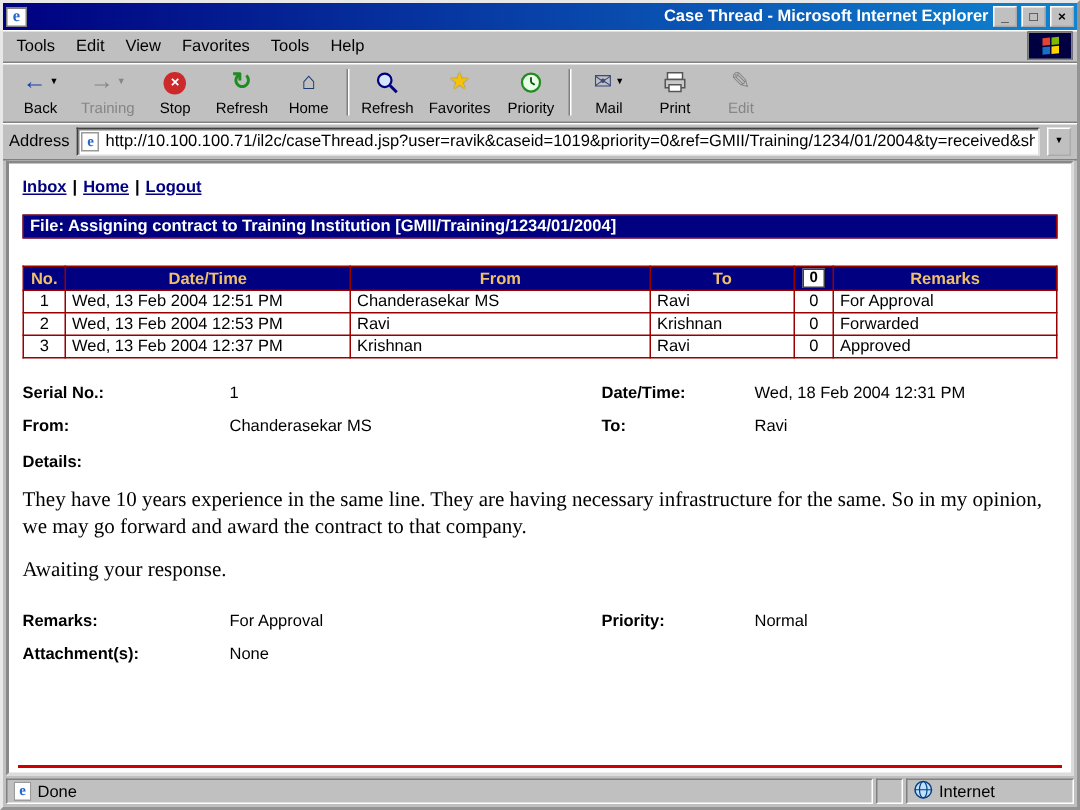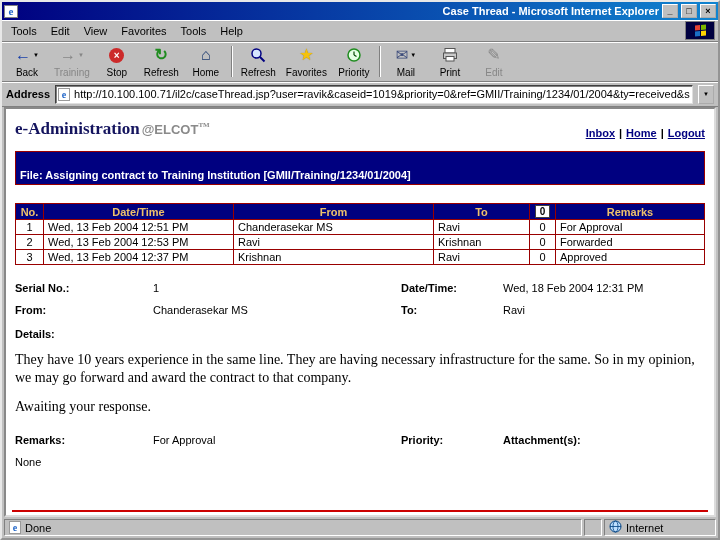--- a/index.html
+++ b/index.html
@@ -87,21 +87,21 @@
 
   
   .addressbar {
     height: 25px; flex: 0 0 25px;
     display: flex; align-items: center; gap: 5px;
     padding: 2px 4px;
     border-bottom: 1px solid #808080;
     box-shadow: inset 0 1px 0 #ffffff;
     font-size: 11px;
   }
-  .addr-label { color: #000; font-weight: bold; }
+  .addr-label { color: #000; }
   .addr-field {
     flex: 1; height: 19px; background: #fff;
     border: 1px solid; border-color: #404040 #dfdfdf #dfdfdf #404040;
     box-shadow: inset 1px 1px 0 #808080;
     display: flex; align-items: center; gap: 4px;
     padding: 0 2px; overflow: hidden;
   }
   .addr-doc {
     width: 12px; height: 13px; flex: 0 0 12px; background: #fff;
     border: 1px solid #9a9a9a;
@@ -126,21 +126,21 @@
   .brand .suffix { font: bold 13px "Liberation Sans", sans-serif; color: #8a8a8a; margin-left: 2px; }
   .brand sup { font-size: 7px; color: #8a8a8a; }
   .page-nav { font-size: 11px; font-weight: bold; }
   .page-nav a { color: #000080; text-decoration: underline; cursor: pointer; }
   .page-nav .sep { color: #000; margin: 0 4px; text-decoration: none; }
 
   .file-bar {
     background: #000080; color: #fff;
     font: bold 11px/14px "Liberation Sans", sans-serif;
     border: 1px solid #990000;
-    padding: 16px 4px; height: 16px; white-space: nowrap; overflow: hidden;
+    padding: 0 4px; height: 16px; white-space: nowrap; overflow: hidden;
   }
 
   table.thread { width: 100%; border-collapse: collapse; margin-top: 18px; table-layout: fixed; }
   table.thread th {
     background: #000080; color: #eec06a;
     font: bold 11px "Liberation Sans", sans-serif;
     border: 1px solid #990000; padding: 1px 3px; height: 15px; text-align: center;
   }
   table.thread td {
     border: 1px solid #990000; font-size: 11px; color: #000;
@@ -305,23 +305,20 @@
     <div class="addr-field">
       <span class="addr-doc">e</span>
       <span class="addr-text">http://10.100.100.71/il2c/caseThread.jsp?user=ravik&amp;caseid=1019&amp;priority=0&amp;ref=GMII/Training/1234/01/2004&amp;ty=received&amp;shflpy=true&amp;status=0&amp;shMrk=0</span>
     </div>
     <span class="addr-drop">▼</span>
   </div>
 
   <div class="content">
 
     <div class="page-header">
-      <span class="brand">
-        <span>e-Administration</span><span class="suffix">@ELCOT</span><sup>TM</sup>
-      </span>
       <span class="page-nav">
         <a>Inbox</a><span class="sep">|</span><a>Home</a><span class="sep">|</span><a>Logout</a>
       </span>
     </div>
 
     <div class="file-bar">File:  Assigning contract to Training Institution [GMII/Training/1234/01/2004]</div>
 
     <table class="thread">
       <colgroup>
         <col style="width:28px">
@@ -385,20 +382,21 @@
 
     <div class="paragraphs">
       <p>They have 10 years experience in the same line. They are having necessary infrastructure for the same. So in my opinion, we may go forward and award the contract to that company.</p>
       <p>Awaiting your response.</p>
     </div>
 
     <div class="detail-grid" style="">
       <span class="d-label">Remarks:</span>
       <span class="d-value">For Approval</span>
       <span class="d-label">Priority:</span>
+      <span class="d-value">Normal</span>
 
       <span class="d-label">Attachment(s):</span>
       <span class="d-value">None</span>
       <span></span>
         <span></span>
     </div>
 
     <div class="red-rule"></div>
   </div>
 

